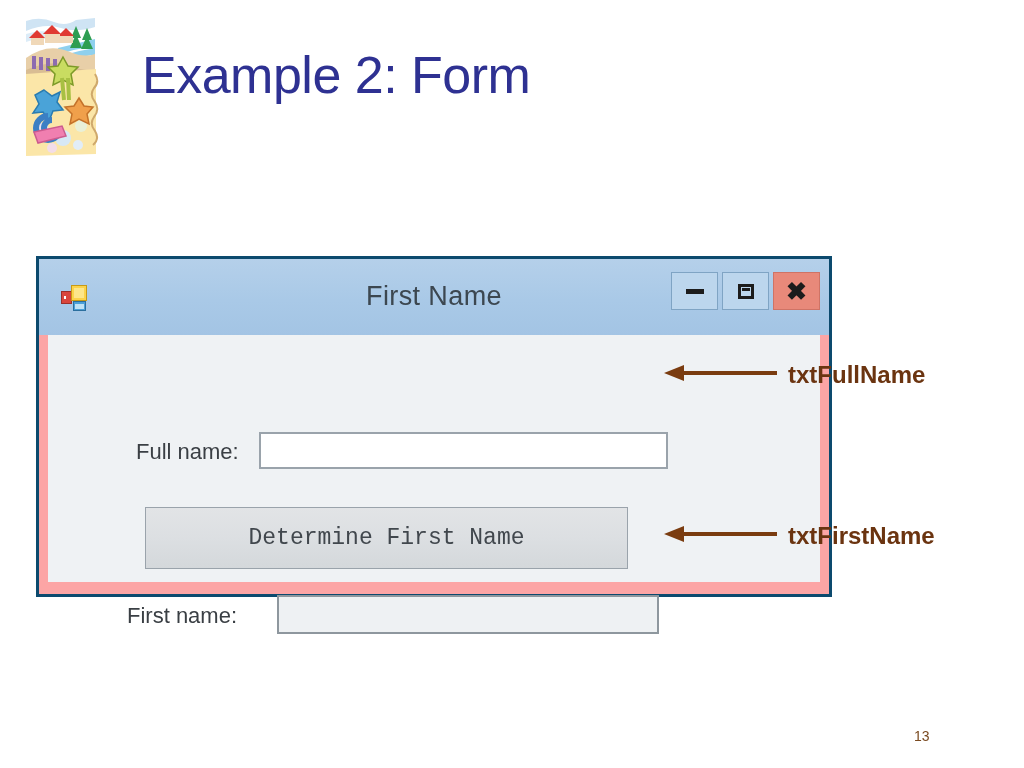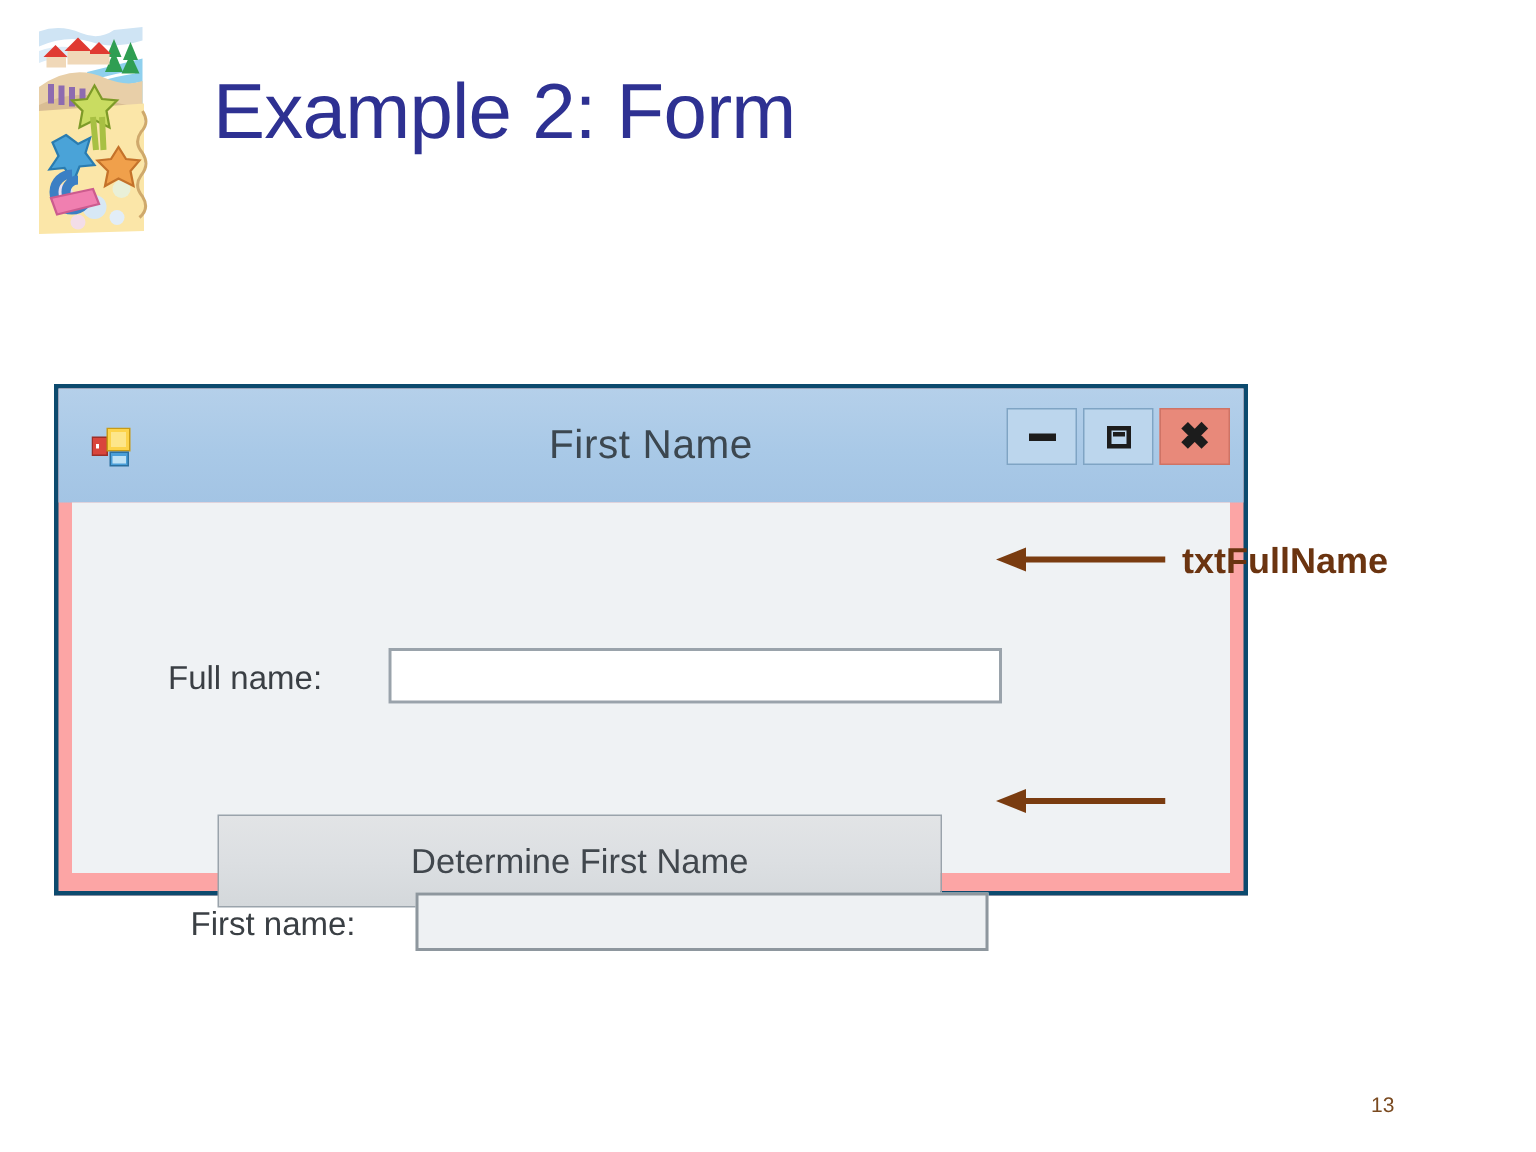--- a/index.html
+++ b/index.html
@@ -132,21 +132,21 @@
     background: #eff2f4;
   }
 
   .lbl {
     position: absolute;
     font-size: 22px;
     color: #3a3f44;
     font-family: "Liberation Sans", sans-serif;
     white-space: nowrap;
   }
-  .lbl-full { left: 64px; top: 104px; text-align: center; }
+  .lbl-full { left: 88px; top: 104px; text-align: center; }
   .lbl-first { left: 79px; top: 268px; }
 
   .textbox {
     position: absolute;
     box-sizing: border-box;
     border: 2px solid #9aa3ab;
     background: #ffffff;
   }
   .tb-full {
     left: 211px;
@@ -171,22 +171,21 @@
     width: 483px;
     height: 62px;
     box-sizing: border-box;
     border: 1px solid #9aa3ab;
     background: linear-gradient(180deg, #e2e4e6 0%, #dcdfe2 50%, #d4d8db 100%);
     display: flex;
     align-items: center;
     justify-content: center;
     font-size: 23px;
     color: #41474d;
-    font-family: Liberation Sans, sans-serif;
-    margin-top: 36px;
+    font-family: Liberation Mono, monospace;
   }
 
   
   .callout {
     position: absolute;
     display: flex;
     align-items: center;
     height: 26px;
   }
   .callout-1 { left: 664px; top: 362px; }
@@ -326,15 +325,16 @@
   <span class="callout-label">txtFullName</span>
 </div>
 
 <div class="callout callout-2">
   <span class="callout-arrow">
     <svg width="113" height="20" viewBox="0 0 113 20" xmlns="http://www.w3.org/2000/svg">
       <line x1="18" y1="10" x2="113" y2="10" stroke="#7a3c10" stroke-width="4"></line>
       <path d="M0 10 L20 2 L20 18 Z" fill="#7a3c10"></path>
     </svg>
   </span>
+  <span class="callout-label">txtFirstName</span>
 </div>
 
 <div class="page-number">13</div>
 
 </body></html>

